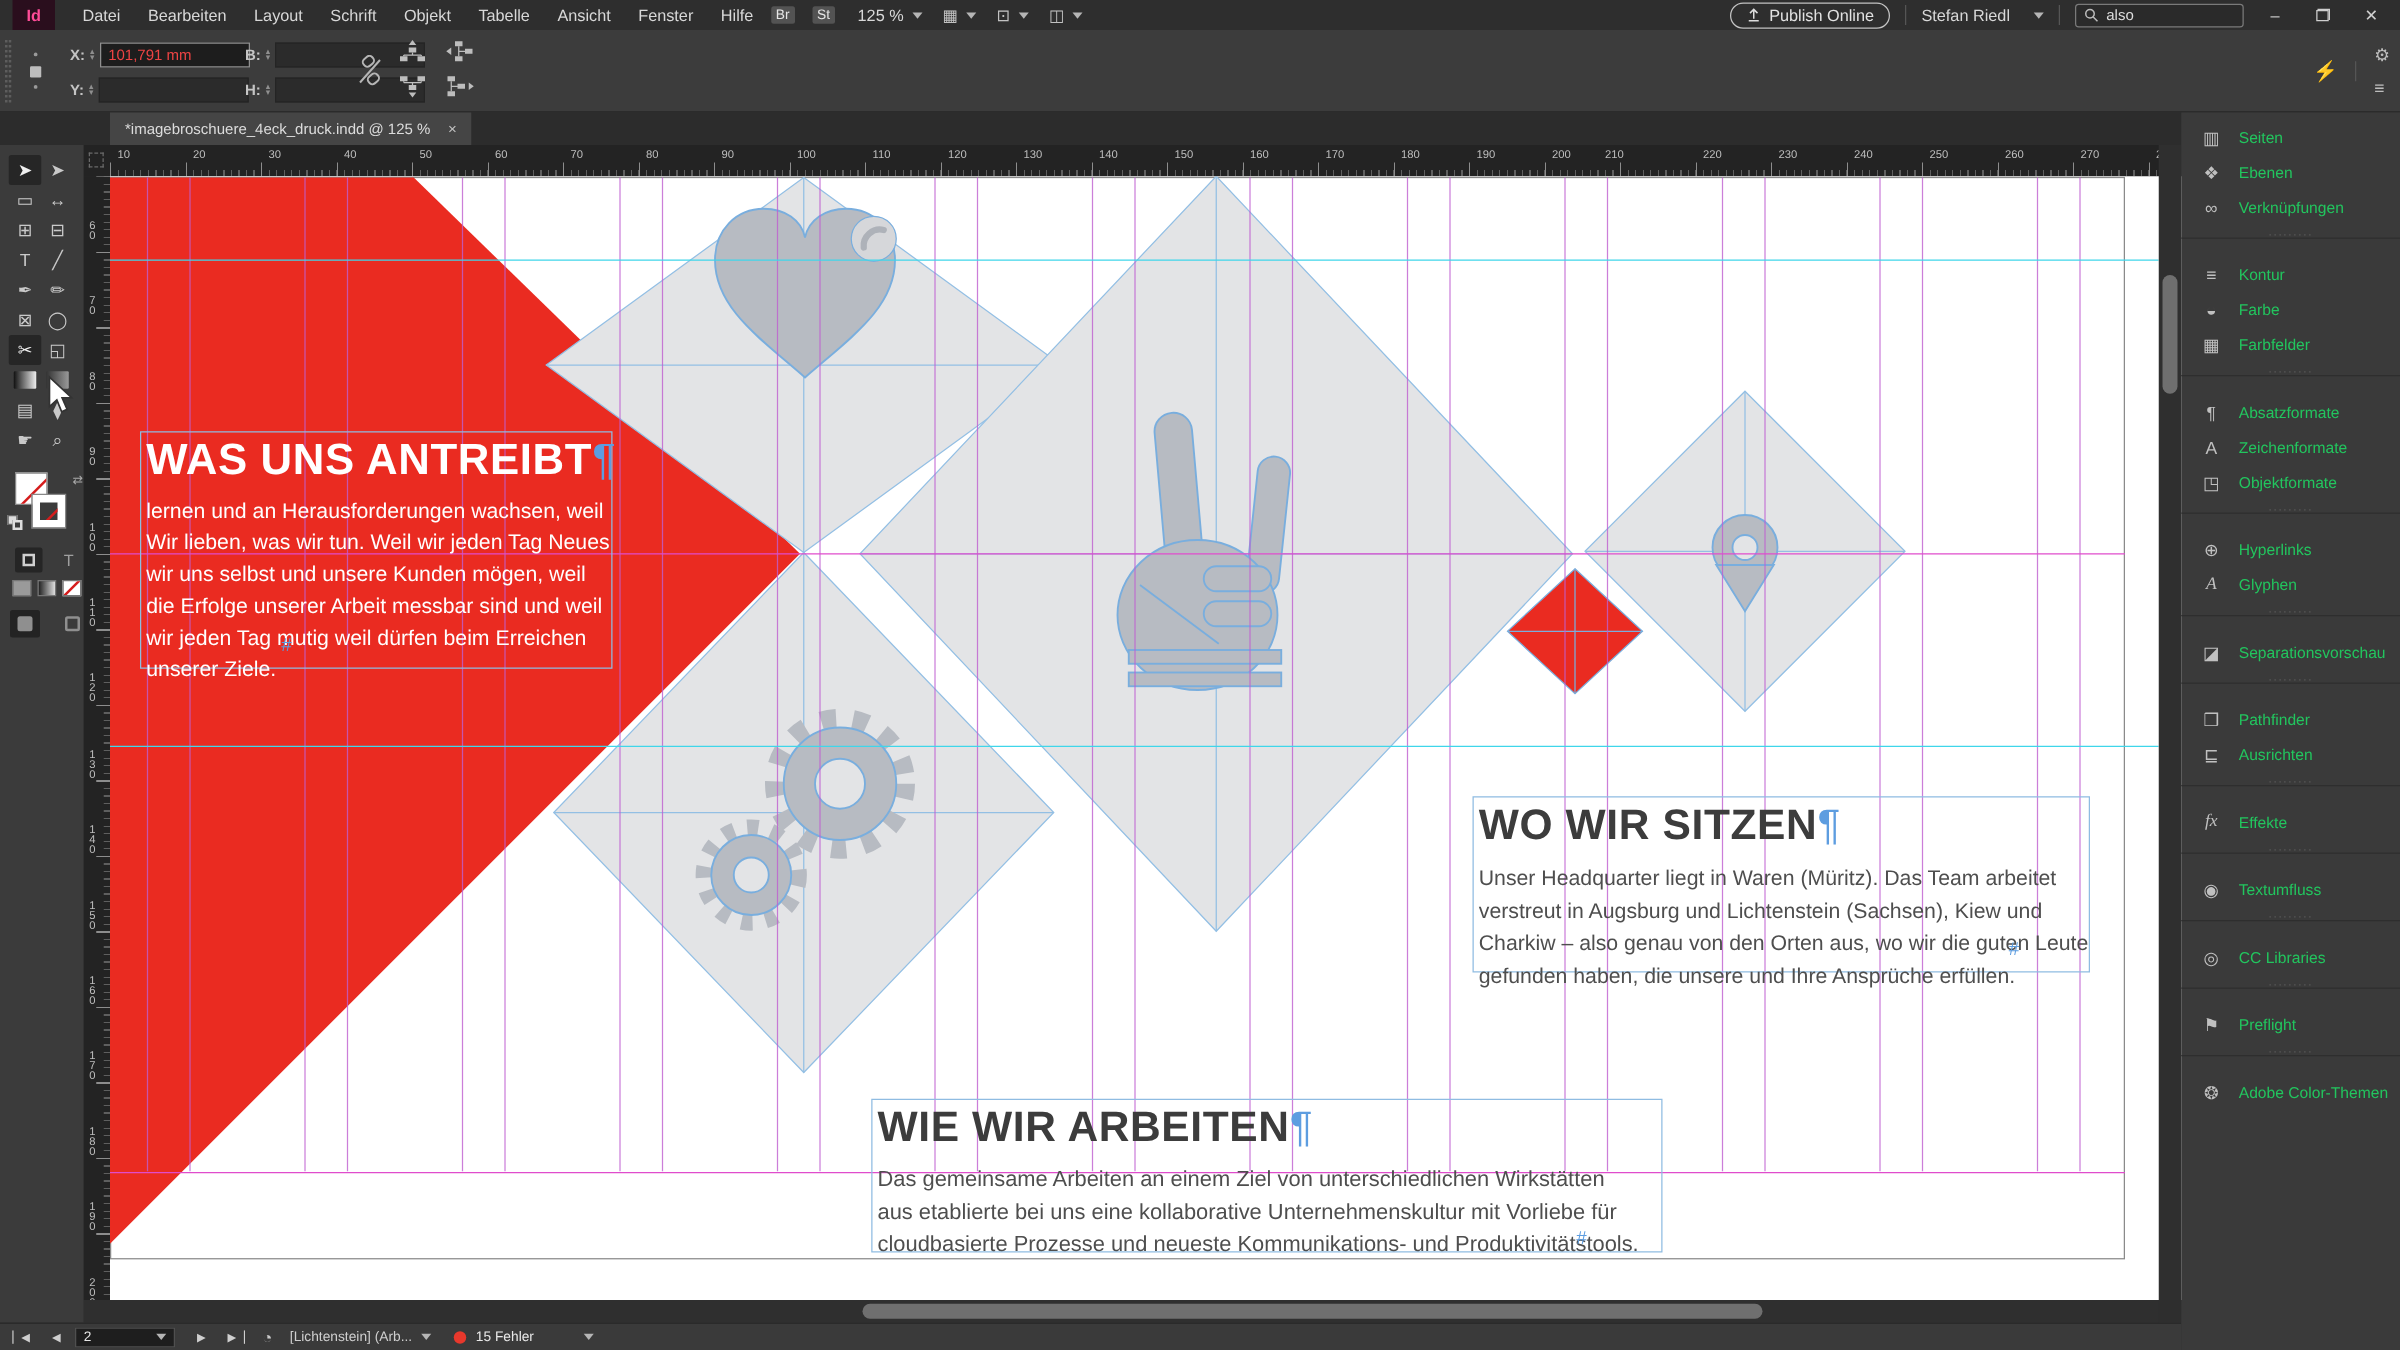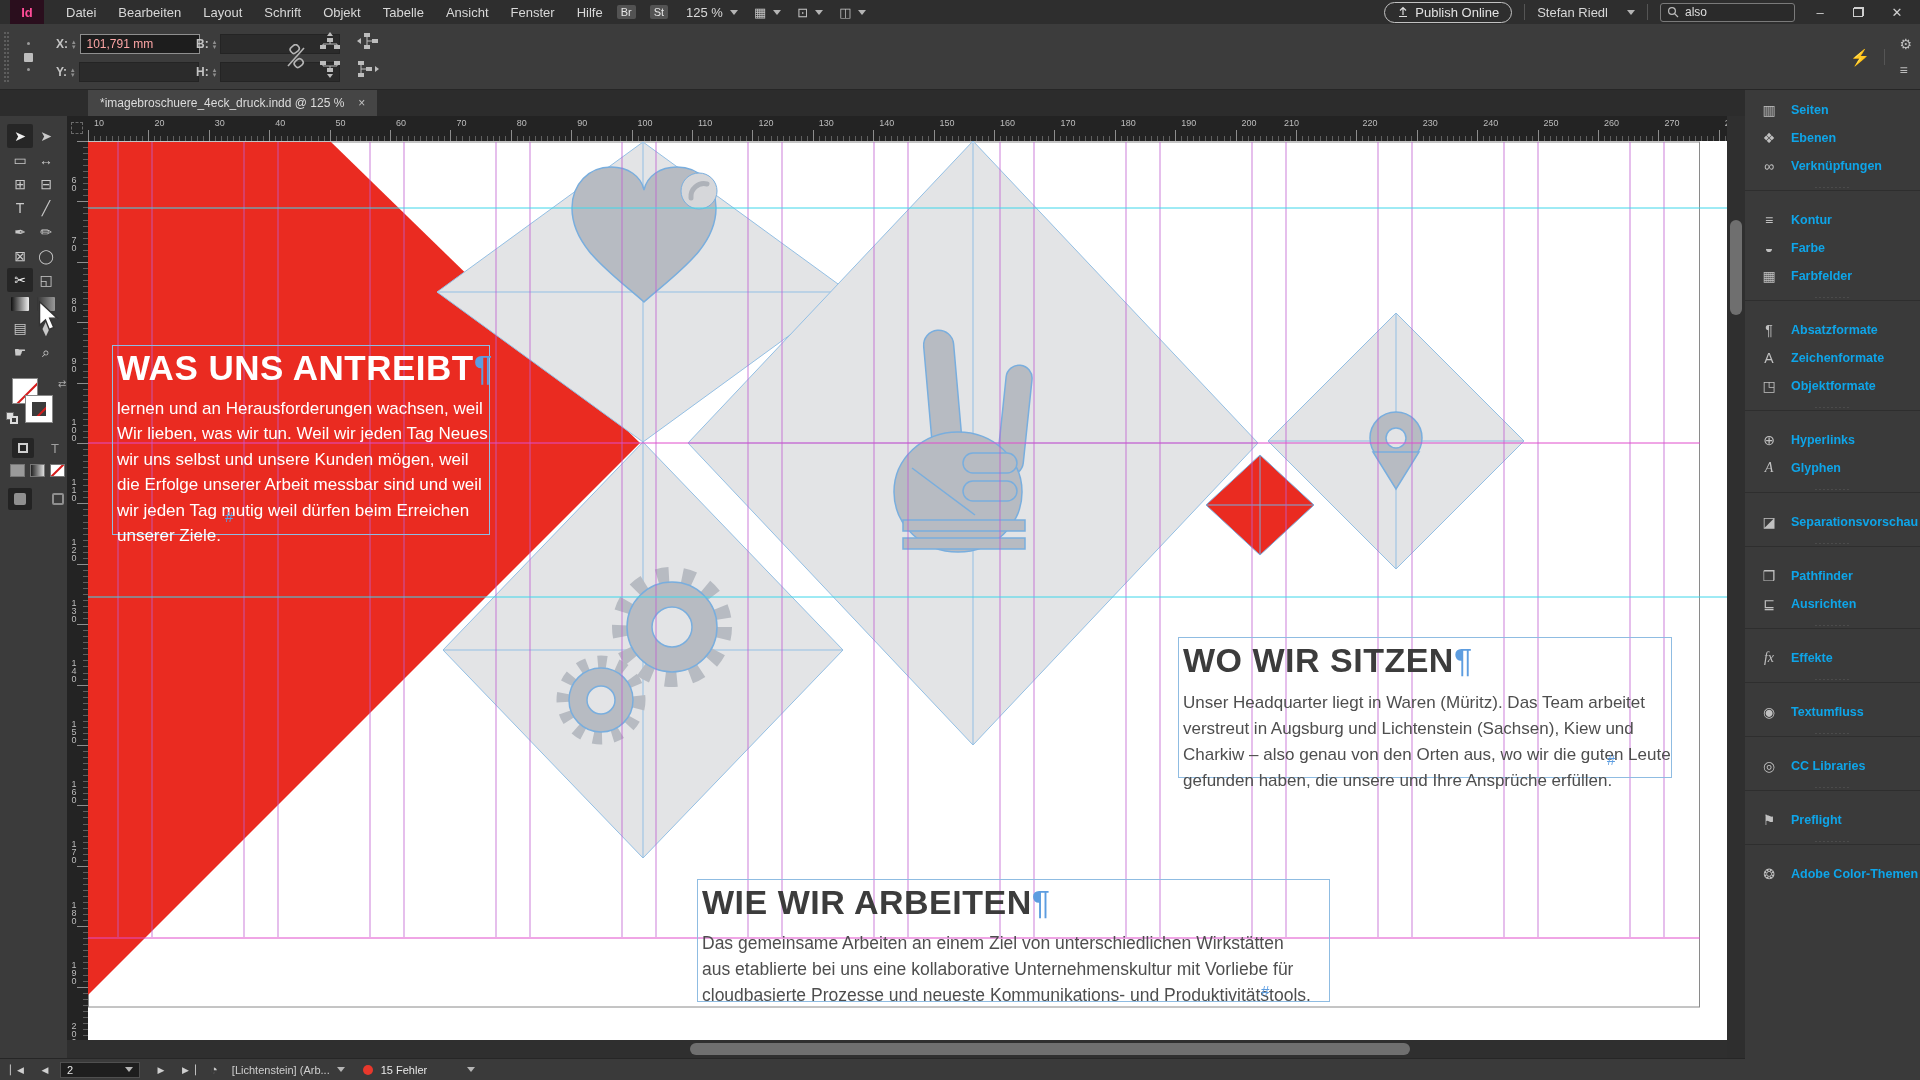--- a/index.html
+++ b/index.html
@@ -32,21 +32,21 @@
   
   #propsbar { position:absolute; left:0; top:24px; width:1920px; height:66px; background:#3c3c3c;
               border-bottom:1px solid #262626; color:#cfcfcf; font-size:12px; }
   #props-grip { position:absolute; left:4px; top:8px; width:5px; height:50px;
                 border-left:2px dotted #5d5d5d; border-right:2px dotted #5d5d5d; }
   #proxy-icon { position:absolute; left:22px; top:18px; width:13px; height:30px; }
   #proxy-icon i { position:absolute; left:5px; width:3px; height:3px; background:#9a9a9a; border-radius:50%; }
   #proxy-icon .sq { position:absolute; left:2px; top:11px; width:9px; height:9px; background:#bdbdbd; border-radius:1px; }
   .pfield-row { position:absolute; display:flex; align-items:center; gap:4px; }
   .spin { display:flex; flex-direction:column; line-height:5px; font-size:7px; color:#8f8f8f; }
-  .pbox { width:120px; height:20px; background:#2b2b2b; border:1px solid #242424; color:#fca5a5;
+  .pbox { width:120px; height:20px; background:#2b2b2b; border:1px solid #242424; color:#ef4444;
           display:flex; align-items:center; padding:0 6px; }
   .pbox.active { background:#1d1d1d; border:1px solid #8f8f8f; }
   .plabel { font-weight:bold; color:#c4c4c4; }
   .dist-grid { position:absolute; left:318px; top:7px; display:grid; grid-template-columns:28px 28px; grid-gap:8px 10px; }
   #props-right { position:absolute; right:8px; top:0; height:66px; display:flex; align-items:center; gap:14px; color:#bdbdbd; }
   #props-right .col { display:flex; flex-direction:column; gap:10px; font-size:14px; }
 
   
   #tabstrip { position:absolute; left:0; top:90px; width:1745px; height:26px; background:#2c2c2c; }
   #doc-tab { position:absolute; left:88px; top:0; height:26px; background:#454545; color:#dcdcdc;
@@ -136,21 +136,21 @@
   #page-field .chev { margin-left:auto; }
   #preflight-icon { font-size:13px; margin:0 14px 0 10px; color:#c9c9c9; }
   .err-dot { width:10px; height:10px; border-radius:50%; background:#e8382c; margin:0 8px 0 18px; }
 
   
   #panel { position:absolute; left:1745px; top:90px; width:175px; height:990px; background:#3a3a3a; }
   .pgroup { padding:6px 0; }
   .prow { height:28px; display:flex; align-items:center; gap:12px; padding-left:14px; }
   .picon { width:20px; text-align:center; color:#c0c0c0; font-size:14px; }
   .picon.italic { font-style:italic; font-family:"Liberation Serif", serif; }
-  .plabel2 { color:#0ea5e9; font-size:12.5px; font-weight:bold; }
+  .plabel2 { color:#22c55e; font-size:12.5px; font-weight:normal; }
   .pdivider { height:10px; border-top:1px solid #2e2e2e; margin-top:4px; position:relative; }
   .pdivider::before { content:"·········"; position:absolute; left:50%; top:-9px; transform:translateX(-50%);
                       color:#606060; font-size:9px; letter-spacing:1px; }
 
   
   #cursor { position:absolute; left:36px; top:300px; z-index:50; }
 </style>
 </head>
 <body>
 

